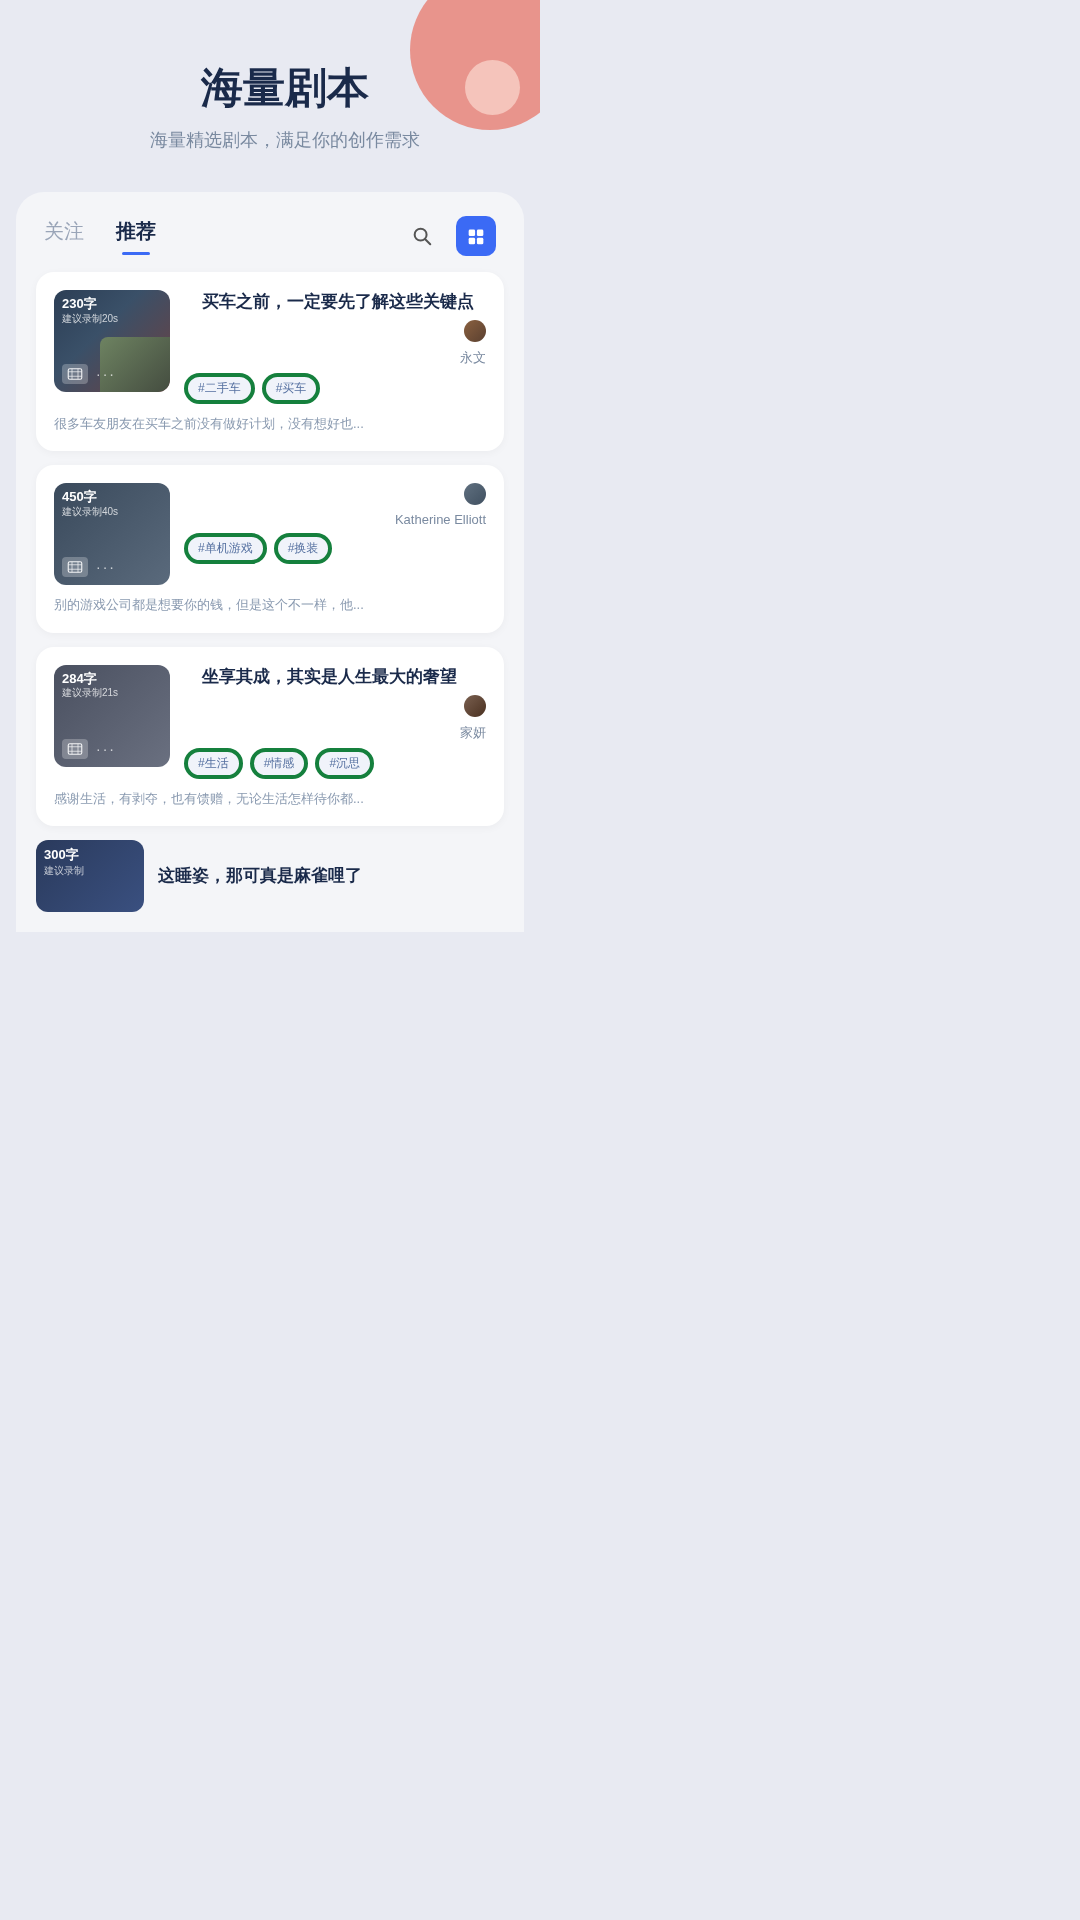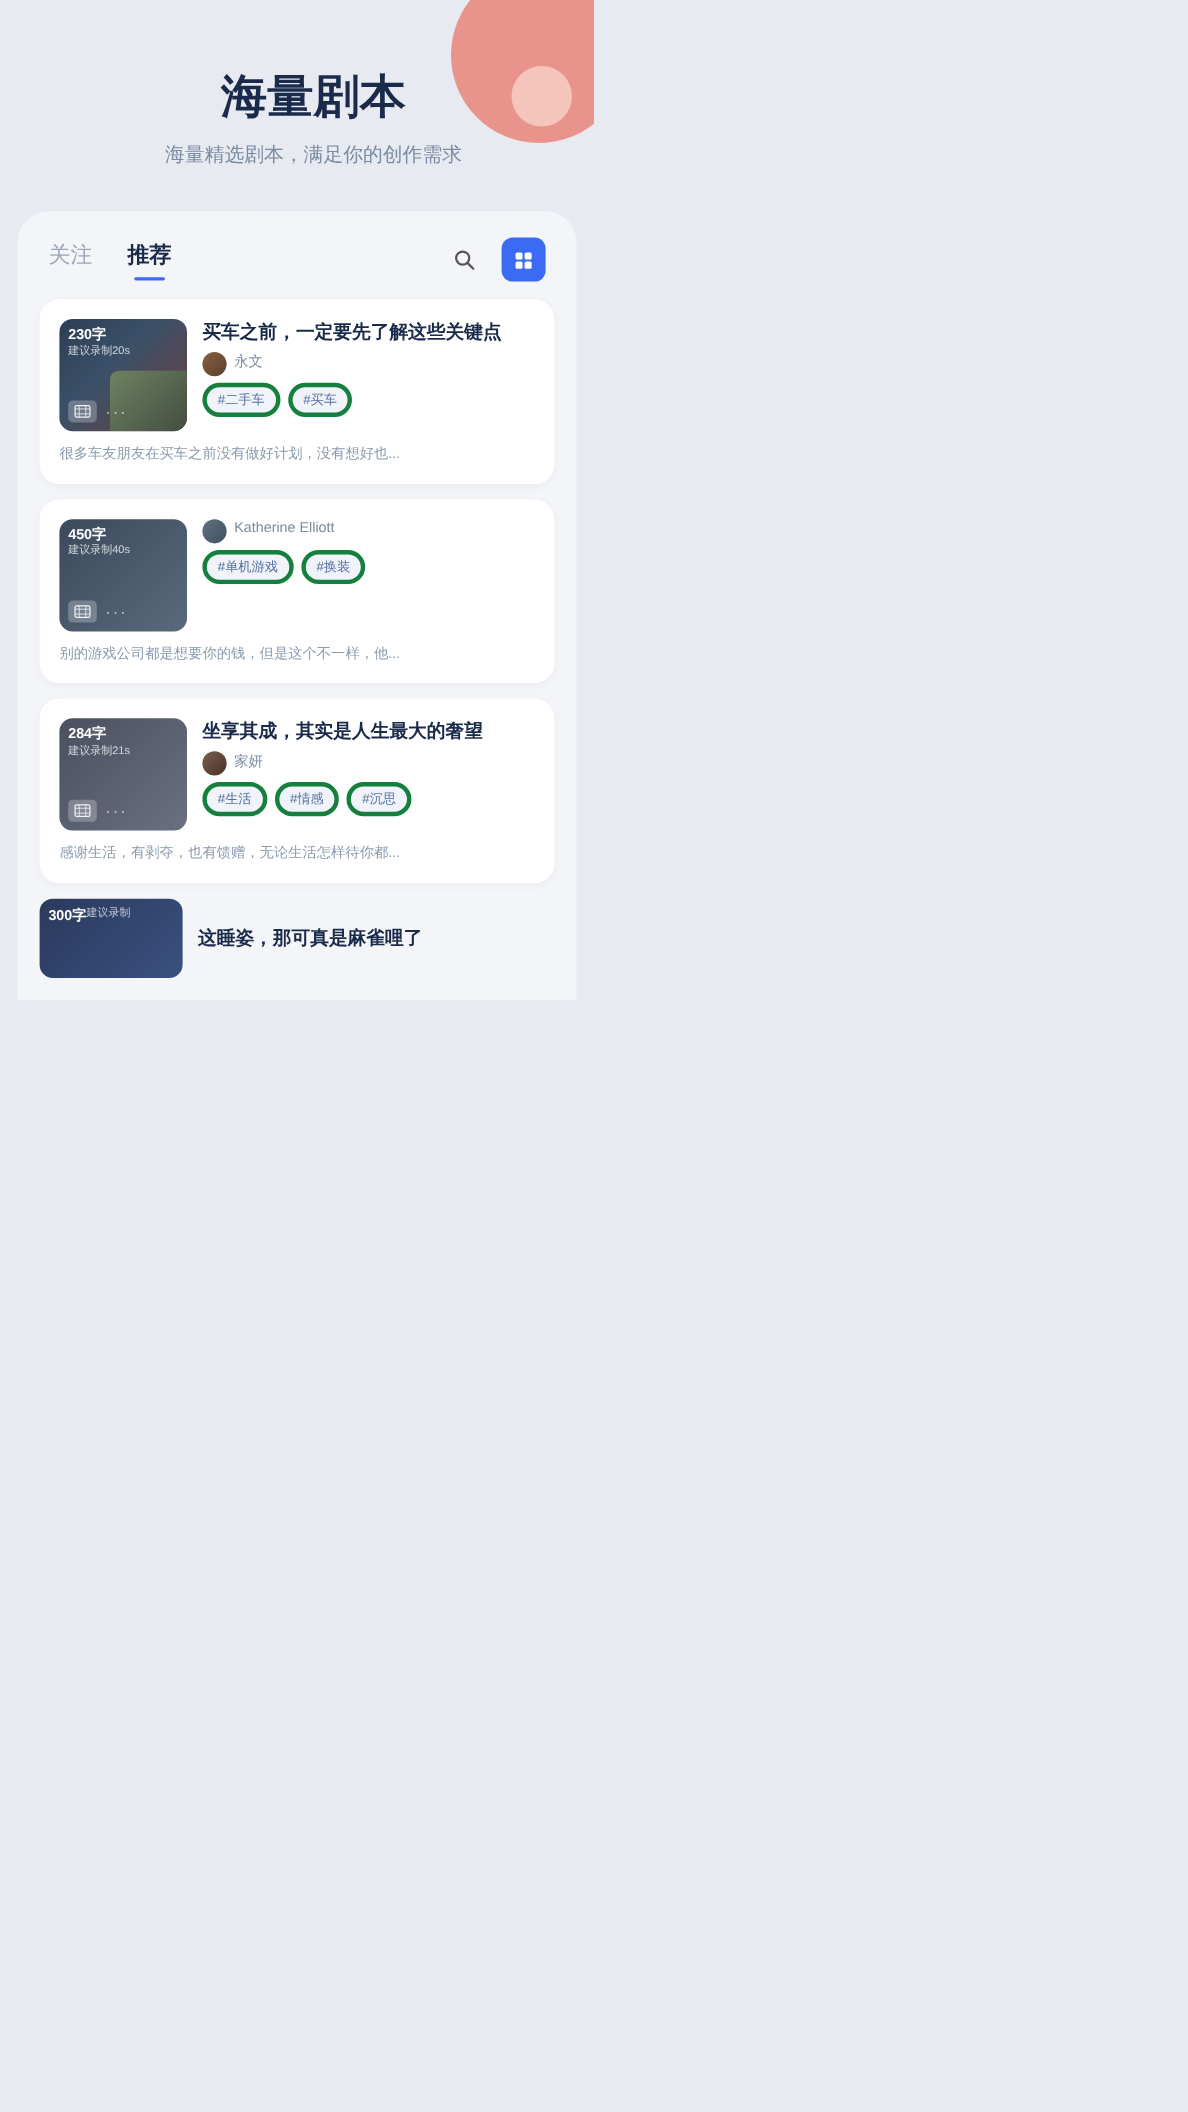--- a/index.html
+++ b/index.html
@@ -224,25 +224,27 @@
       flex: 1;
       display: flex;
       flex-direction: column;
       gap: 6px;
     }
     .card-title {
       font-size: 17px;
       font-weight: 600;
       color: #1a2a4a;
       line-height: 1.4;
+      margin-left: 18px;
     }
     .card-author {
       display: flex;
-      align-items: flex-start;
+      align-items: flex-end;
       gap: 7px;
+      flex-direction: column;
     }
     .author-avatar {
       width: 22px;
       height: 22px;
       border-radius: 50%;
       flex-shrink: 0;
       overflow: hidden;
       background: #aaa;
     }
     .avatar-1 { background: linear-gradient(135deg, #8a6040, #5a4030); }
@@ -269,26 +271,27 @@
     
     .card-preview {
       font-size: 13px;
       color: #8a9ab0;
       line-height: 1.5;
       overflow: hidden;
       white-space: nowrap;
       text-overflow: ellipsis;
     }
     .partial-thumb {
-      width: 130px;
+      width: 108px;
       height: 72px;
       border-radius: 12px;
       background: linear-gradient(135deg, #2a3a5c, #3a5080);
       flex-shrink: 0;
       display: flex;
+      flex-direction: column;
       align-items: flex-start;
       padding: 6px 8px;
     }
     .partial-thumb-count {
       color: #fff;
       font-size: 13px;
       font-weight: 600;
     }
     .partial-thumb-rec {
       color: rgba(255,255,255,0.7);

